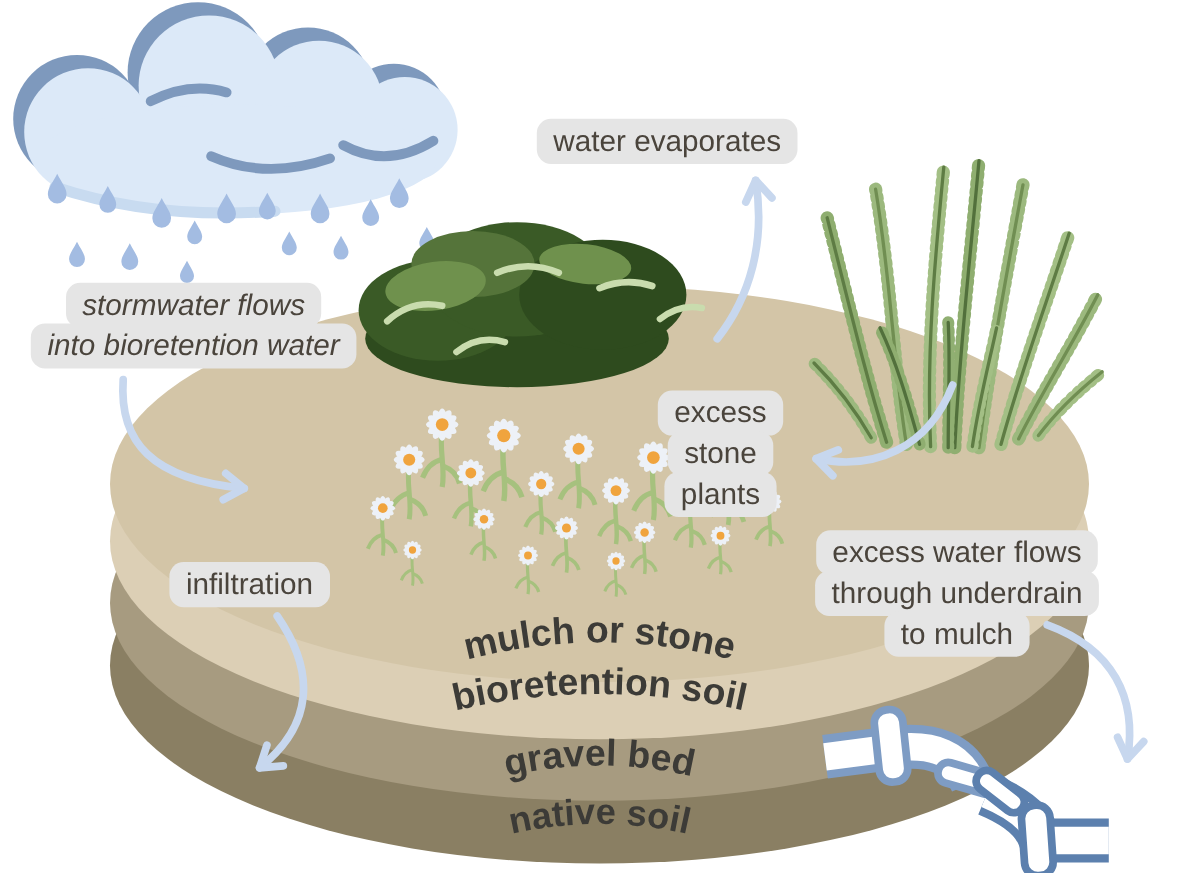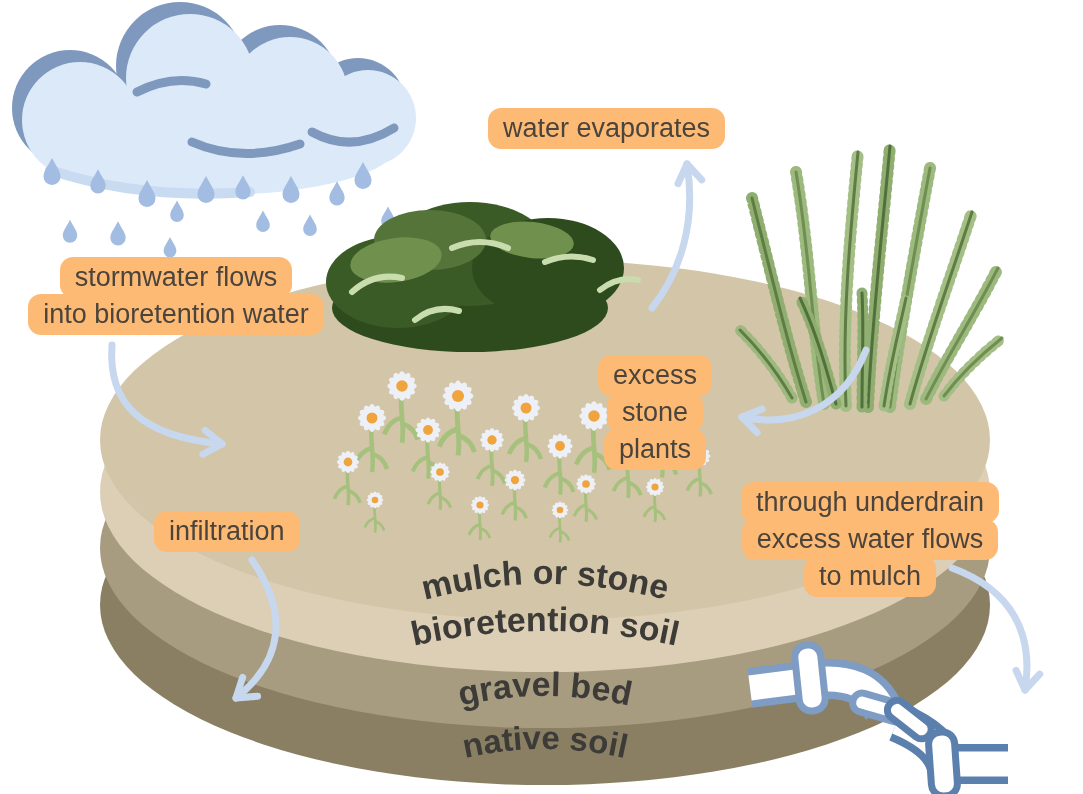--- a/index.html
+++ b/index.html
@@ -1,20 +1,20 @@
 <!DOCTYPE html>
 <html><head>
 <meta charset="utf-8">
 <style>
   html,body{margin:0;padding:0;background:#fff;}
   .stage{position:relative;width:1083px;height:794px;background:#ffffff;overflow:hidden;
          font-family:"Liberation Sans", sans-serif;}
   .stage svg.art{position:absolute;left:0;top:0;}
   .label{position:absolute;display:flex;flex-direction:column;align-items:center;z-index:5;}
-  .label .line{background:#fdba74;color:#4a443c;font-size:27px;line-height:33px;
+  .label .line{background:#e5e5e5;color:#4a443c;font-size:27px;line-height:33px;
                padding:4px 15px;border-radius:13px;margin-top:-4px;white-space:nowrap;}
   .label .line:first-child{margin-top:0;}
   .layer-text{font-family:"Liberation Sans", sans-serif;font-weight:700;fill:#3c3b37;}
 </style>
 </head>
 <body>
 
 <div class="stage">
 
 <svg class="art" width="1083" height="794" viewBox="0 0 1083 794">
@@ -198,38 +198,38 @@
     <path d="M750,688 L812,680 Q868,673 884,712" fill="none" stroke="#ffffff" stroke-width="25"></path>
     <rect x="797" y="645" width="26" height="66" rx="12" fill="#ffffff" stroke="#7e9cc4" stroke-width="7" transform="rotate(-6 810 678)"></rect>
     <rect x="852" y="698" width="54" height="19" rx="9" fill="#ffffff" stroke="#7e9cc4" stroke-width="7" transform="rotate(16 879 708)"></rect>
     <path d="M897,722 Q938,739 946,764 L1008,764" fill="none" stroke="#5c80ae" stroke-width="40"></path>
     <path d="M897,722 Q938,739 946,764 L1008,764" fill="none" stroke="#ffffff" stroke-width="25"></path>
     <rect x="884" y="710" width="50" height="19" rx="9" fill="#ffffff" stroke="#5c80ae" stroke-width="7" transform="rotate(38 909 720)"></rect>
     <rect x="930" y="732" width="26" height="64" rx="12" fill="#ffffff" stroke="#5c80ae" stroke-width="7" transform="rotate(-4 943 764)"></rect>
   </g>
 </svg>
 
-  <div class="label" style="left:28px;top:257px;width:296px;">
+  <div class="label" style="left:28px;top:257px;width:296px;font-style:italic;">
     <span class="line">stormwater flows</span>
     <span class="line">into bioretention water</span>
   </div>
 
   <div class="label" style="left:488px;top:108px;">
     <span class="line">water evaporates</span>
   </div>
 
   <div class="label" style="left:597px;top:355px;width:116px;">
     <span class="line">excess</span>
     <span class="line">stone</span>
     <span class="line">plants</span>
   </div>
 
   <div class="label" style="left:154px;top:511px;align-items:center;">
     <span class="line">infiltration</span>
   </div>
 
   <div class="label" style="left:724px;top:482px;width:292px;">
+    <span class="line">excess water flows</span>
     <span class="line">through underdrain</span>
-    <span class="line">excess water flows</span>
     <span class="line">to mulch</span>
   </div>
 
 </div>
 
 </body></html>

